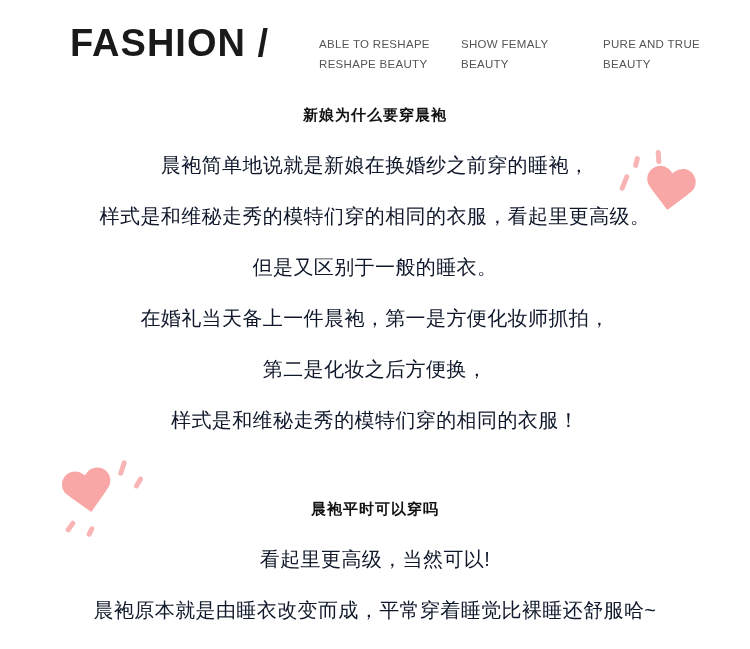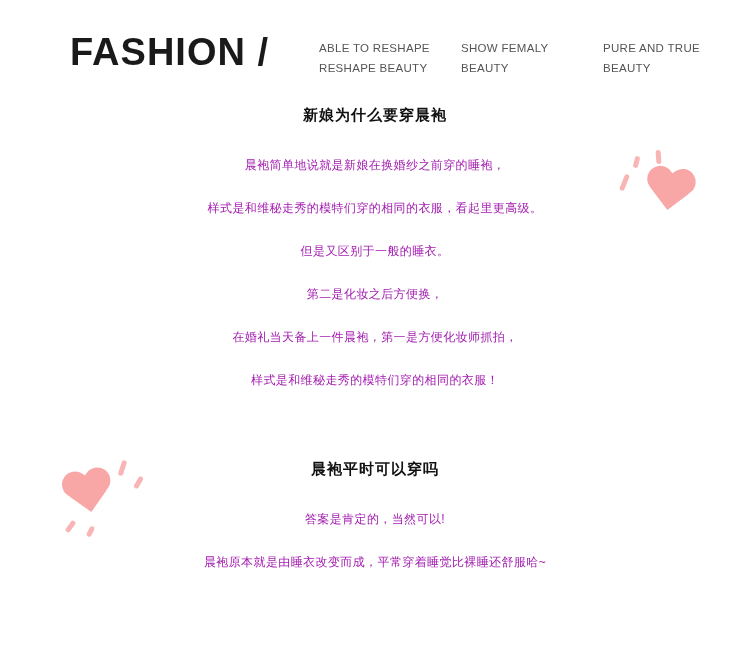--- a/index.html
+++ b/index.html
@@ -17,21 +17,21 @@
   }
 
   
   .header {
     position: absolute;
     left: 0;
     top: 22px;
     width: 750px;
     height: 60px;
     display: flex;
-    align-items: center;
+    align-items: flex-start;
   }
   .brand {
     margin-left: 70px;
     font-size: 38px;
     line-height: 42px;
     font-weight: 700;
     letter-spacing: 1px;
     color: #1a1a1a;
     white-space: nowrap;
     font-family: "Liberation Sans", sans-serif;
@@ -66,23 +66,23 @@
   }
   .section-title {
     font-size: 15px;
     font-weight: 700;
     color: #111111;
     letter-spacing: 1px;
     margin: 0 0 20px 0;
     line-height: 30px;
   }
   .para-line {
-    font-size: 12px;
+    font-size: 20px;
     line-height: 31px;
-    color: #a21caf;
+    color: #0f172a;
     letter-spacing: 0.4px;
   }
   .sect2 {
     margin-top: 58px;
   }
 
   
   .deco {
     position: absolute;
     pointer-events: none;
@@ -174,25 +174,25 @@
   <div class="heart"></div>
 </div>
 
 <div class="content">
 
   <div class="section sect1">
     <h2 class="section-title">新娘为什么要穿晨袍</h2>
     <p class="para-line">晨袍简单地说就是新娘在换婚纱之前穿的睡袍，</p>
     <p class="para-line">样式是和维秘走秀的模特们穿的相同的衣服，看起里更高级。</p>
     <p class="para-line">但是又区别于一般的睡衣。</p>
+    <p class="para-line">在婚礼当天备上一件晨袍，第一是方便化妆师抓拍，</p>
     <p class="para-line">第二是化妆之后方便换，</p>
-    <p class="para-line">在婚礼当天备上一件晨袍，第一是方便化妆师抓拍，</p>
     <p class="para-line">样式是和维秘走秀的模特们穿的相同的衣服！</p>
   </div>
 
   <div class="section sect2">
     <h2 class="section-title">晨袍平时可以穿吗</h2>
-    <p class="para-line">答案是肯定的，当然可以!</p>
+    <p class="para-line">看起里更高级，当然可以!</p>
     <p class="para-line">晨袍原本就是由睡衣改变而成，平常穿着睡觉比裸睡还舒服哈~</p>
 
   </div>
 
 </div>
 
 </body></html>

